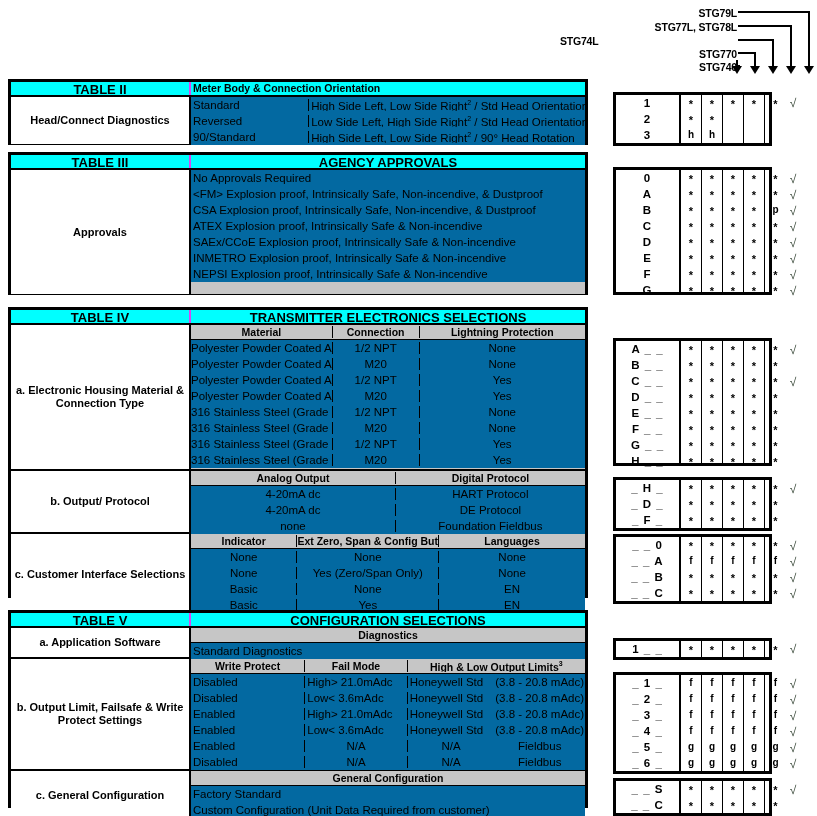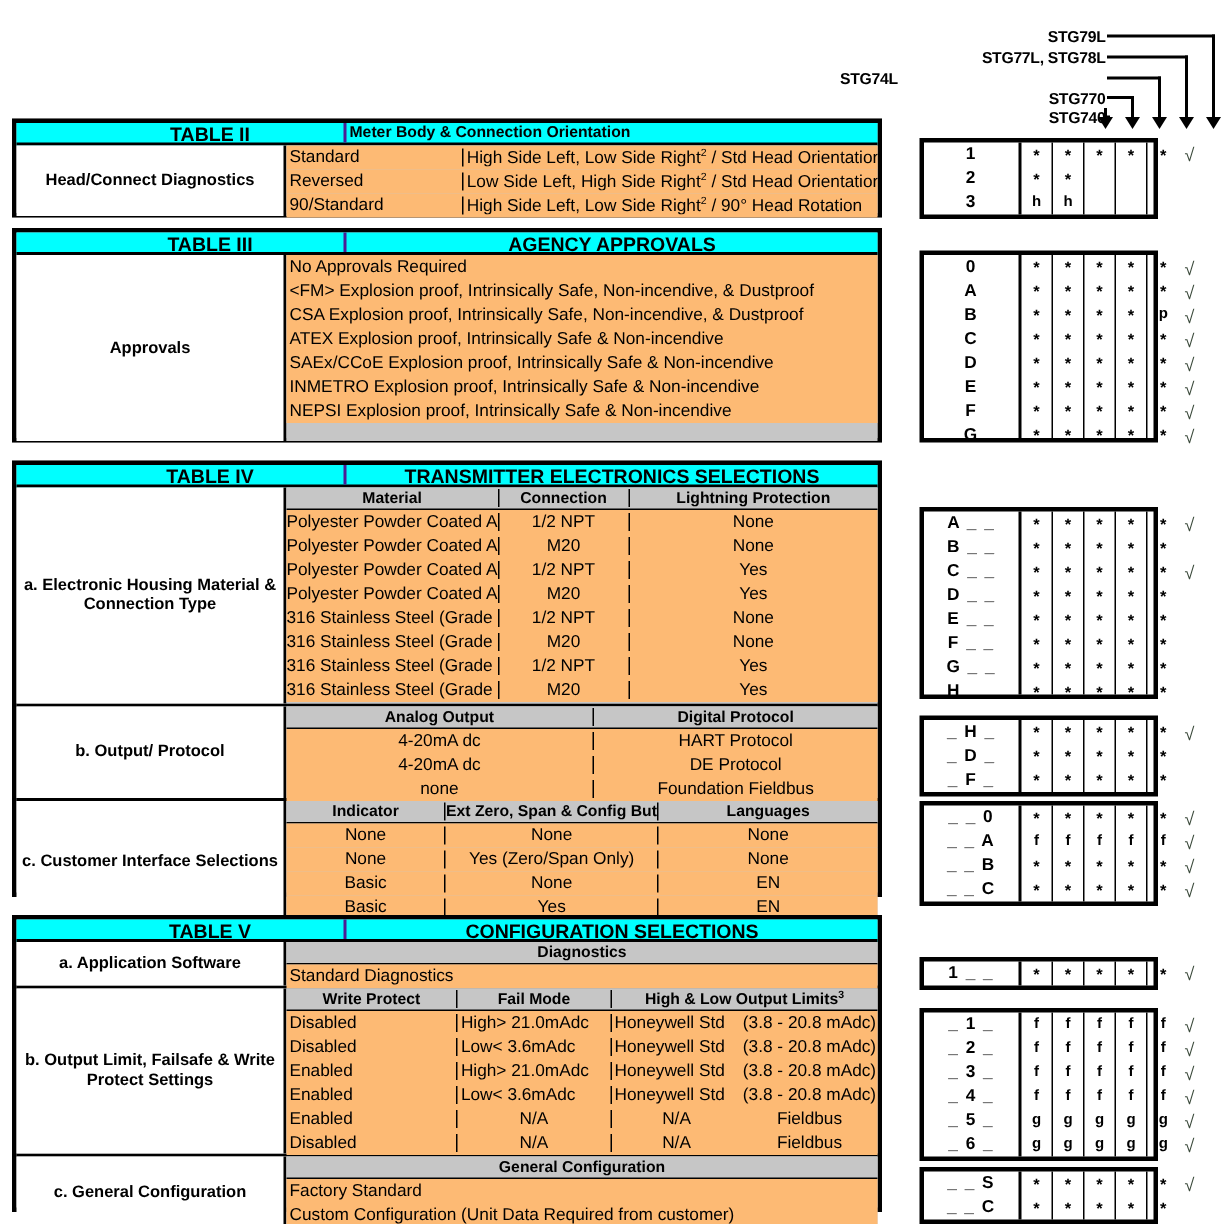--- a/index.html
+++ b/index.html
@@ -8,45 +8,45 @@
     width:817px;height:816px;
     background:#ffffff;
     font-family:"Liberation Sans", sans-serif;
     color:#000;
     overflow:hidden;
     position:relative;
   }
   .page{position:relative;width:817px;height:816px;}
 
   
-  .callouts{position:absolute;left:560px;top:14px;width:257px;height:80px;}
+  .callouts{position:absolute;left:560px;top:2px;width:257px;height:80px;}
   .callout-row{position:absolute;height:13px;display:flex;align-items:center;}
   .callout-label{font-size:10.5px;font-weight:bold;letter-spacing:-0.2px;white-space:nowrap;text-align:right;}
   .leader{position:absolute;background:#000;}
   .arrow{position:absolute;width:0;height:0;border-left:5px solid transparent;border-right:5px solid transparent;border-top:8px solid #000;}
 
   
   .tbl{position:absolute;border:3px solid #000;box-sizing:border-box;background:#c6c6c6;}
   .cyanhead{background:#00ffff;display:flex;border-bottom:2px solid #000;box-sizing:border-box;}
-  .cyan-left{width:180px;min-width:180px;border-right:2px solid #4c1d95;box-sizing:border-box;
-    text-align:center;font-weight:bold;font-size:13px;line-height:15px;margin-left:40px;}
+  .cyan-left{width:180px;min-width:180px;border-right:2px solid #d946ef;box-sizing:border-box;
+    text-align:center;font-weight:bold;font-size:13px;line-height:15px;}
   .cyan-right{flex:1;box-sizing:border-box;padding-left:3px;font-weight:bold;}
   .cyan-right.ctr{text-align:center;padding-left:0;font-size:13px;}
   .cyan-right.lft{font-size:10.5px;text-align:left;}
 
   .body-row{display:flex;box-sizing:border-box;}
   .rowlabel{width:180px;min-width:180px;border-right:2px solid #000;box-sizing:border-box;
     background:#ffffff;text-align:center;font-weight:bold;font-size:11px;line-height:13px;
     display:flex;align-items:center;justify-content:center;}
   .rowbody{flex:1;box-sizing:border-box;background:#c6c6c6;}
 
   .subhead{display:flex;background:#c6c6c6;border-bottom:1.5px solid #000;box-sizing:border-box;
     font-weight:bold;font-size:10.5px;height:15px;align-items:center;}
   .subhead > div{text-align:center;box-sizing:border-box;overflow:hidden;white-space:nowrap;}
-  .drow{display:flex;background:#fdba74;height:16px;font-size:11.5px;align-items:center;box-sizing:border-box;}
+  .drow{display:flex;background:#0369a1;height:16px;font-size:11.5px;align-items:center;box-sizing:border-box;}
   .drow > div{box-sizing:border-box;overflow:hidden;white-space:nowrap;}
   .bsep{border-right:1.5px solid #000;}
   .ctr{text-align:center;}
   .lft{text-align:left;padding-left:2px;}
   sup{font-size:7px;vertical-align:super;}
 
   
   .grid{position:absolute;border:3px solid #000;box-sizing:border-box;background:#fff;display:flex;}
   .grid-code{width:63px;min-width:63px;box-sizing:border-box;}
   .grid-code div{font-size:11.5px;font-weight:bold;text-align:center;line-height:16px;height:16px;

